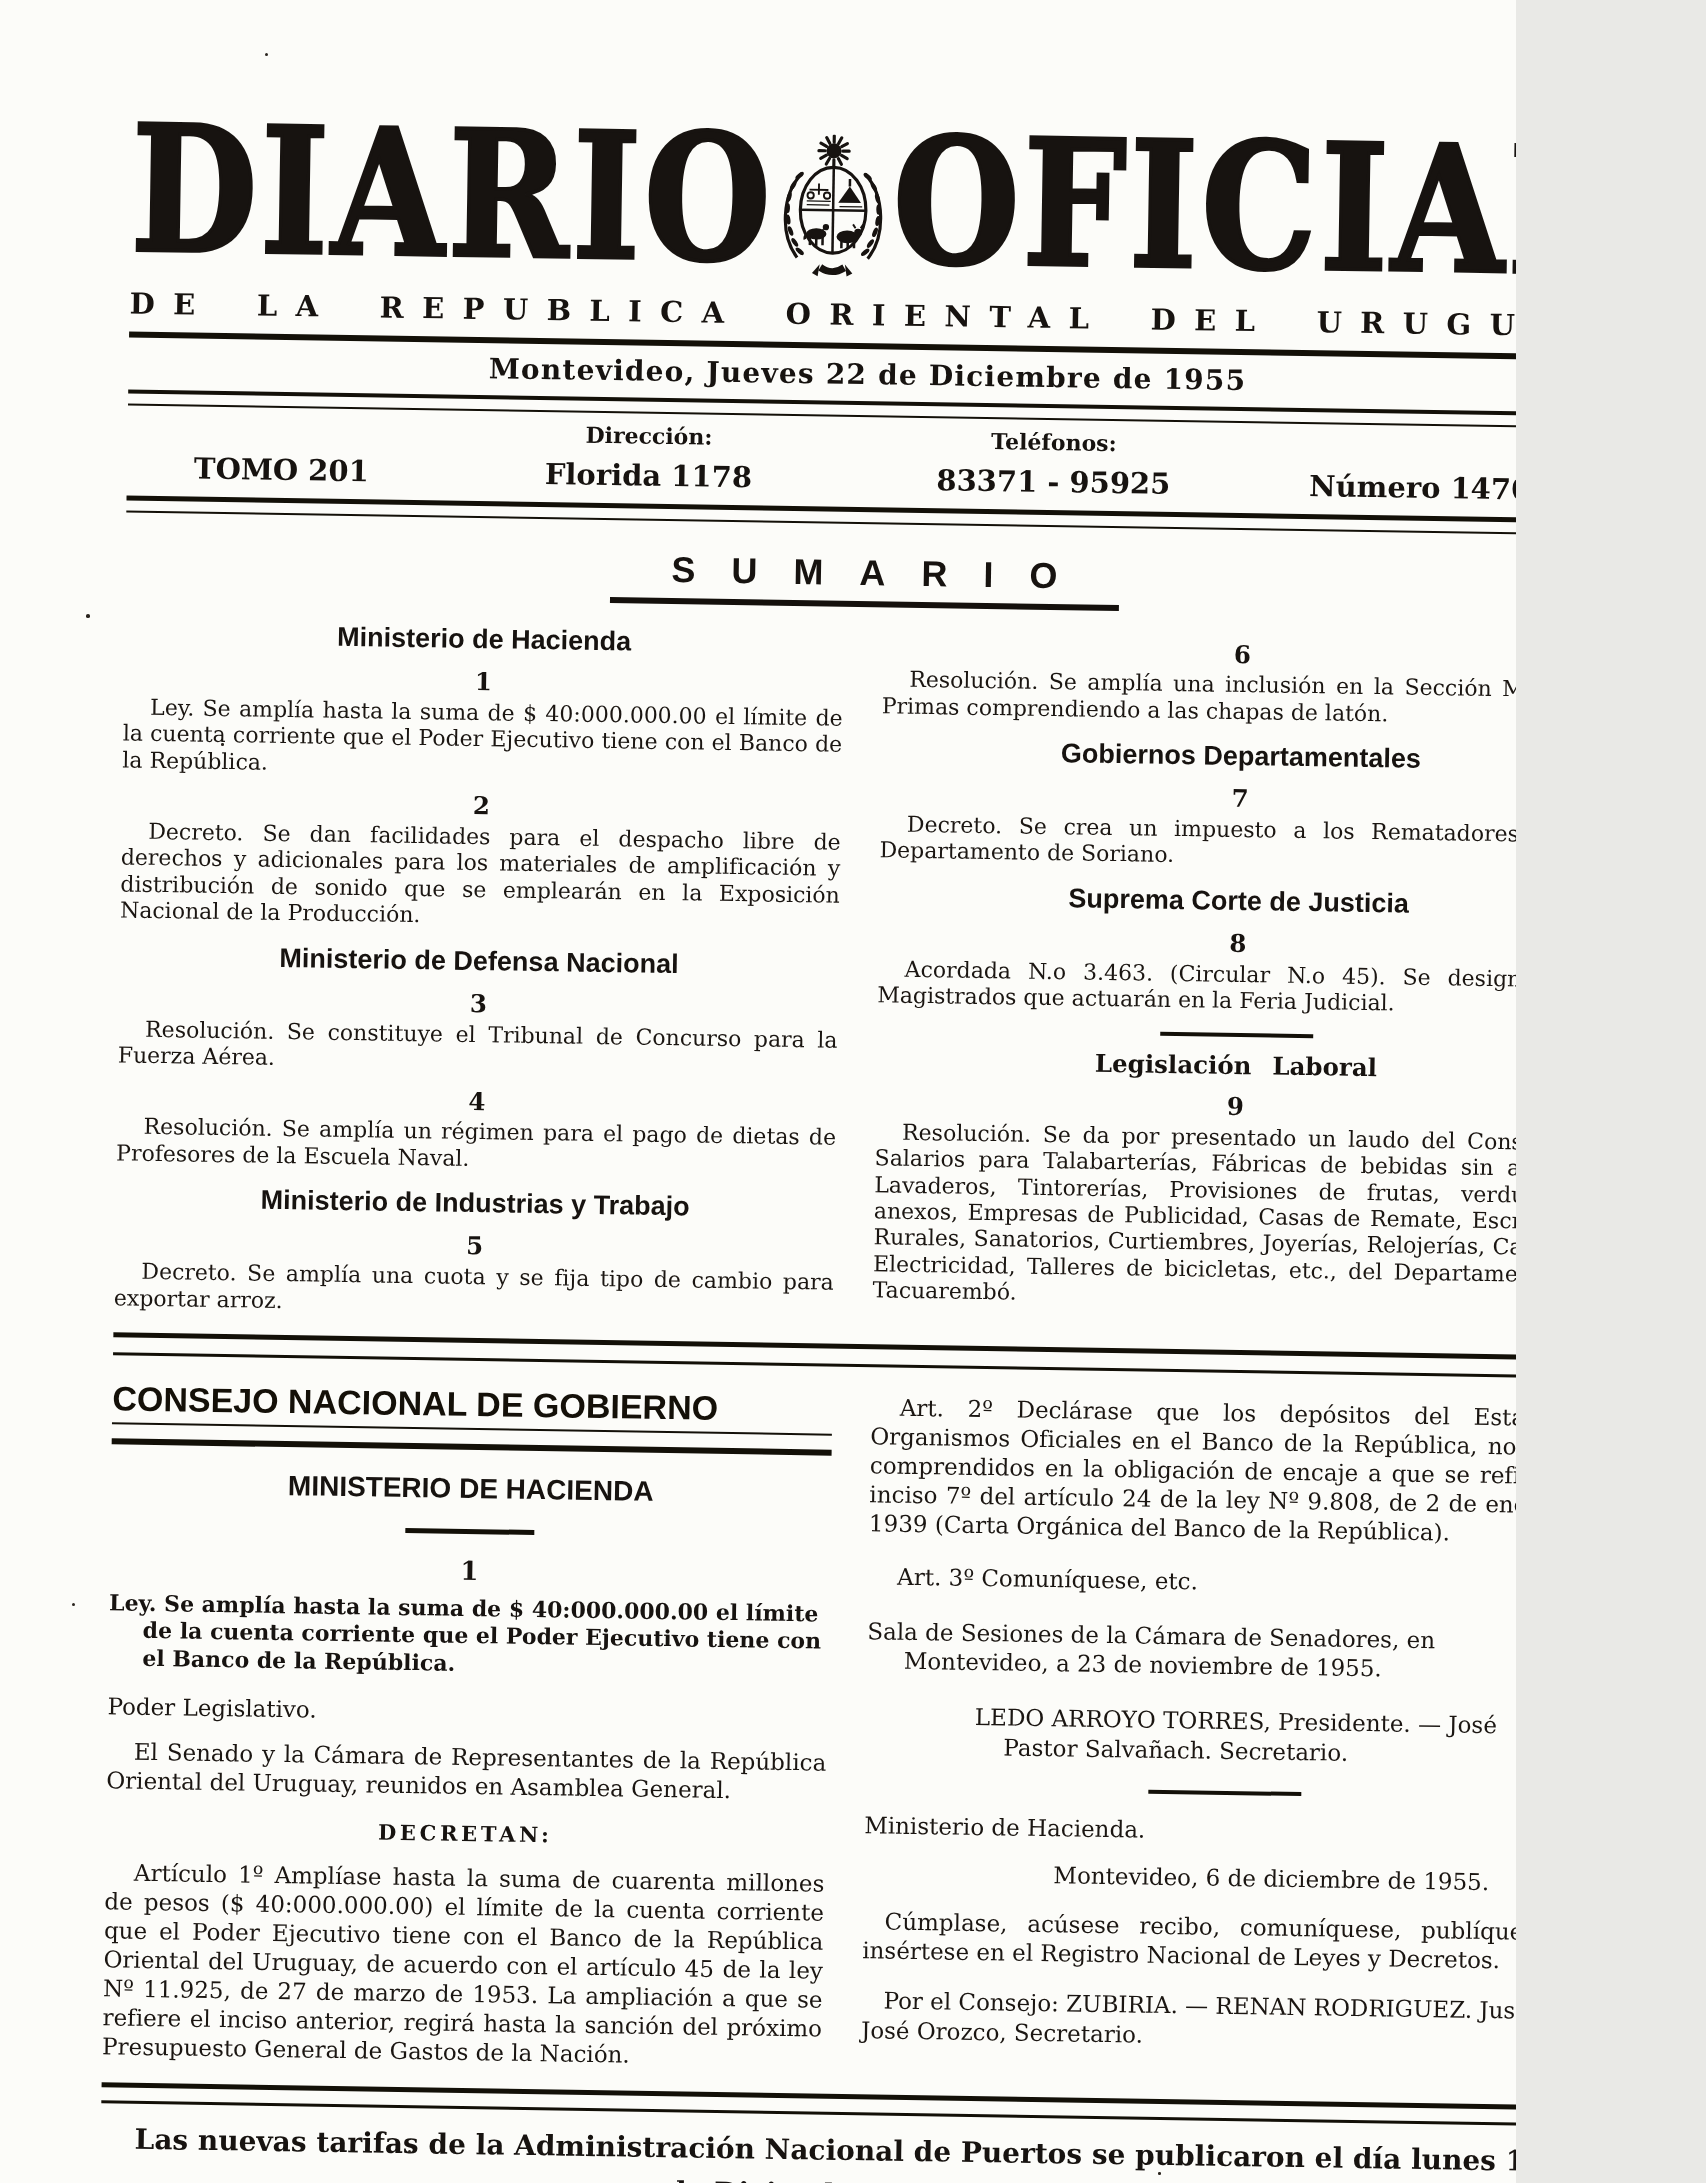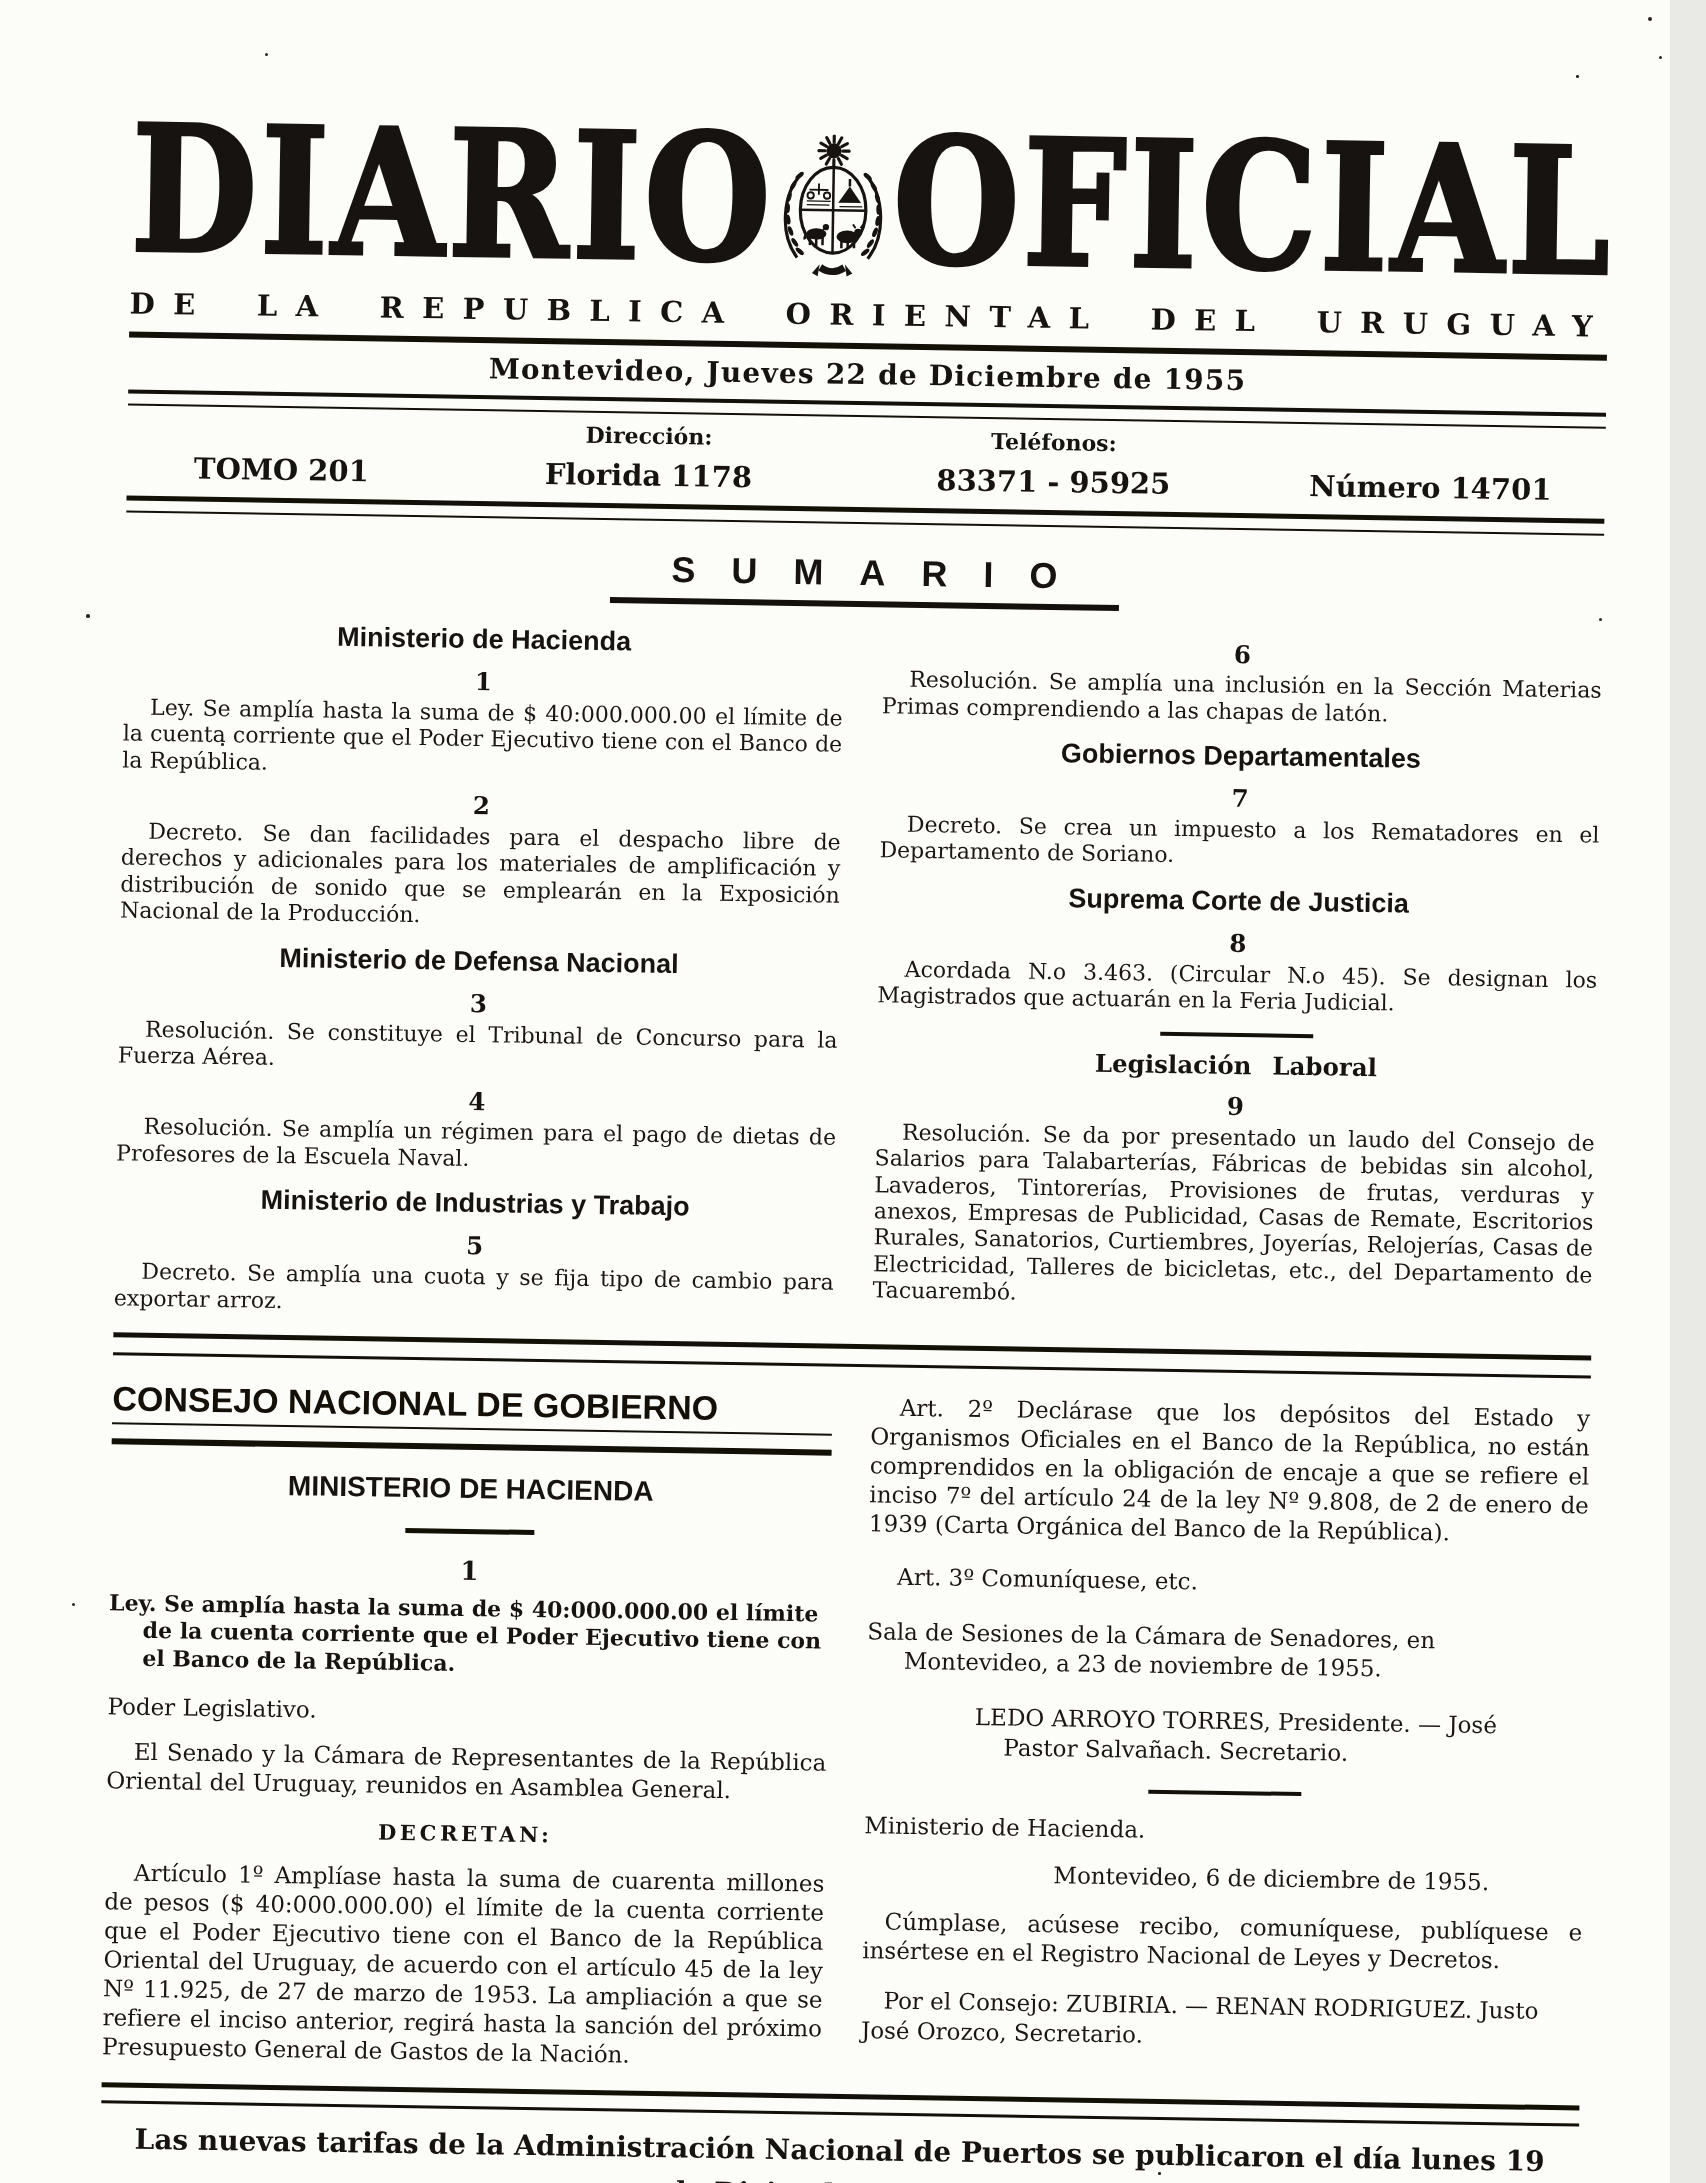--- a/index.html
+++ b/index.html
@@ -1,18 +1,18 @@
 <!DOCTYPE html>
 <html lang="es" style="font-size:9.8px"><head>
 <meta charset="utf-8">
 <title>Diario Oficial</title>
 <style>
   html,body{margin:0;padding:0;}
   body{width:1706px;height:2183px;background:#e9e9e6;font-family:"DejaVu Serif","Liberation Serif",serif;}
-  .page{position:relative;width:1670px;height:2183px;background:#fcfcf9;overflow:hidden;color:#1b1612;}
+  .page{position:relative;width:1516px;height:2183px;background:#fcfcf9;overflow:hidden;color:#1b1612;}
   .sheet{position:absolute;left:116px;top:130px;width:1478px;transform:rotate(.9deg);transform-origin:50% 50%;}
 
   
   .mast-row{display:flex;align-items:center;justify-content:space-between;height:154px;}
   .mast-word{font-family:"DejaVu Serif","Liberation Serif",serif;font-weight:700;font-size:145px;line-height:.95;
              letter-spacing:3.7px;white-space:nowrap;transform:scaleY(1.2);transform-origin:center 70%;
              -webkit-text-stroke:3.1px #171310;color:#171310;}
   .coat{flex:0 0 auto;margin:0 2.5px;}
   .subtitle{text-align:center;font-weight:700;font-size:29px;letter-spacing:18.4px;word-spacing:14.7px;
             white-space:nowrap;margin-top:13.5px;color:#171310;}

